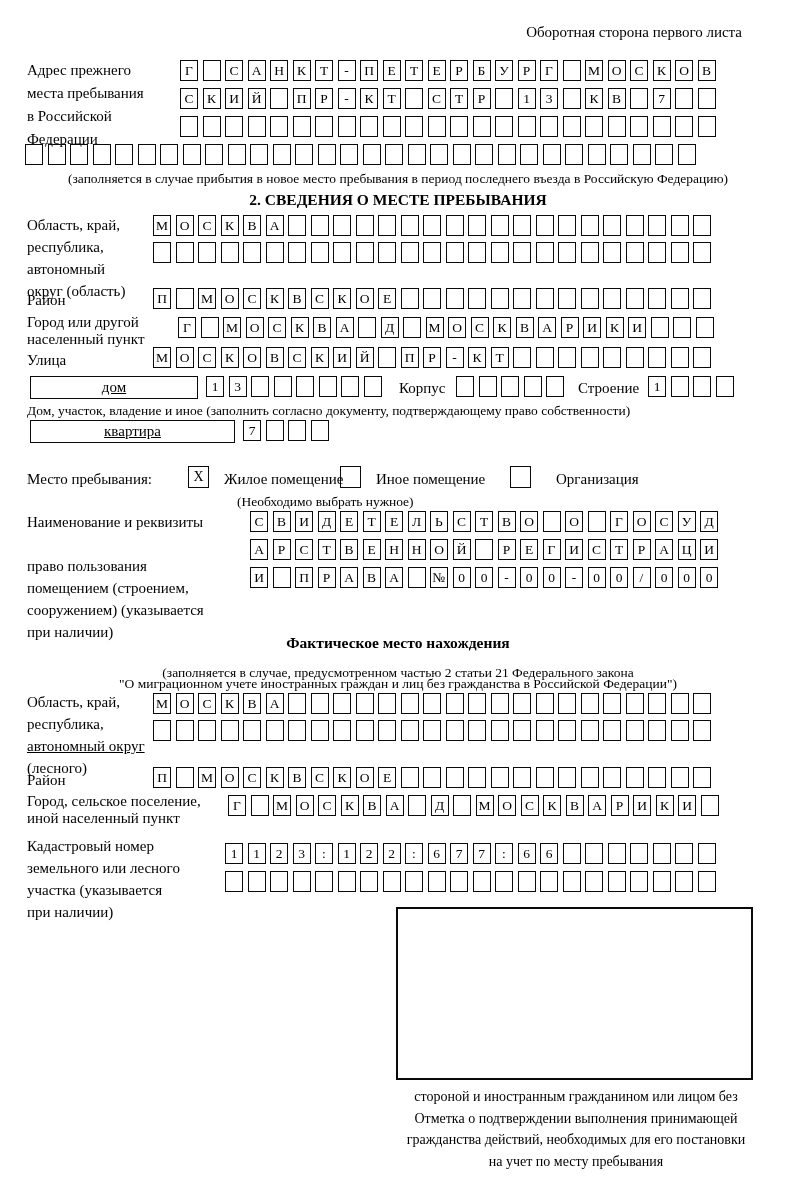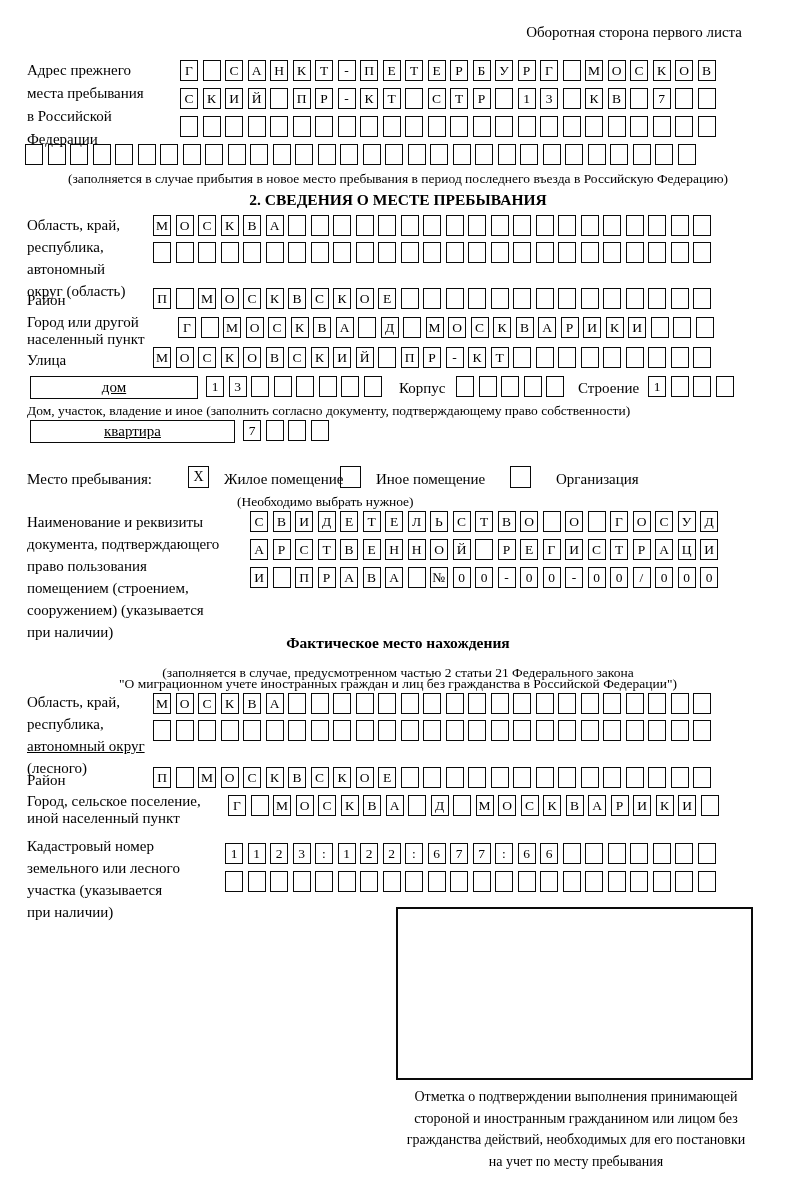--- a/index.html
+++ b/index.html
@@ -73,21 +73,20 @@
   <div class="abs lbl" style="left:27px;top:469px;">Место пребывания:</div>
   <span class="abs ckb" style="left:188px;top:466px;">X</span>
   <div class="abs lbl" style="left:224px;top:469px;">Жилое помещение</div>
   <span class="abs ckb" style="left:340px;top:466px;"></span>
   <div class="abs lbl" style="left:376px;top:469px;">Иное помещение</div>
   <span class="abs ckb" style="left:510px;top:466px;"></span>
   <div class="abs lbl" style="left:556px;top:469px;">Организация</div>
   <div class="abs cap" style="left:237px;top:494px;">(Необходимо выбрать нужное)</div>
 
   <div class="abs lbl" style="left:27px;top:512px;">Наименование и реквизиты</div>
-  <div class="abs lbl" style="left:27px;top:534px;">документа, подтверждающего</div>
   <div class="abs lbl" style="left:27px;top:556px;">право пользования</div>
   <div class="abs lbl" style="left:27px;top:578px;">помещением (строением,</div>
   <div class="abs lbl" style="left:27px;top:600px;">сооружением) (указывается</div>
   <div class="abs lbl" style="left:27px;top:622px;">при наличии)</div>
   <div class="abs boxrow" style="left:250px;top:511px;"><span class="cb">С</span><span class="cb">В</span><span class="cb">И</span><span class="cb">Д</span><span class="cb">Е</span><span class="cb">Т</span><span class="cb">Е</span><span class="cb">Л</span><span class="cb">Ь</span><span class="cb">С</span><span class="cb">Т</span><span class="cb">В</span><span class="cb">О</span><span class="cb"></span><span class="cb">О</span><span class="cb"></span><span class="cb">Г</span><span class="cb">О</span><span class="cb">С</span><span class="cb">У</span><span class="cb">Д</span></div>
   <div class="abs boxrow" style="left:250px;top:539px;"><span class="cb">А</span><span class="cb">Р</span><span class="cb">С</span><span class="cb">Т</span><span class="cb">В</span><span class="cb">Е</span><span class="cb">Н</span><span class="cb">Н</span><span class="cb">О</span><span class="cb">Й</span><span class="cb"></span><span class="cb">Р</span><span class="cb">Е</span><span class="cb">Г</span><span class="cb">И</span><span class="cb">С</span><span class="cb">Т</span><span class="cb">Р</span><span class="cb">А</span><span class="cb">Ц</span><span class="cb">И</span></div>
   <div class="abs boxrow" style="left:250px;top:567px;"><span class="cb">И</span><span class="cb"></span><span class="cb">П</span><span class="cb">Р</span><span class="cb">А</span><span class="cb">В</span><span class="cb">А</span><span class="cb"></span><span class="cb">№</span><span class="cb">0</span><span class="cb">0</span><span class="cb">-</span><span class="cb">0</span><span class="cb">0</span><span class="cb">-</span><span class="cb">0</span><span class="cb">0</span><span class="cb">/</span><span class="cb">0</span><span class="cb">0</span><span class="cb">0</span></div>
 
   <div class="abs title" style="top:634px;">Фактическое место нахождения</div>
   <div class="abs cap centered" style="top:658px;margin-top:7px;">(заполняется в случае, предусмотренном частью 2 статьи 21 Федерального закона</div>
@@ -109,19 +108,19 @@
 
   <div class="abs lbl" style="left:27px;top:836px;">Кадастровый номер</div>
   <div class="abs lbl" style="left:27px;top:858px;">земельного или лесного</div>
   <div class="abs lbl" style="left:27px;top:880px;">участка (указывается</div>
   <div class="abs lbl" style="left:27px;top:902px;">при наличии)</div>
   <div class="abs boxrow" style="left:225px;top:843px;"><span class="cb">1</span><span class="cb">1</span><span class="cb">2</span><span class="cb">3</span><span class="cb">:</span><span class="cb">1</span><span class="cb">2</span><span class="cb">2</span><span class="cb">:</span><span class="cb">6</span><span class="cb">7</span><span class="cb">7</span><span class="cb">:</span><span class="cb">6</span><span class="cb">6</span><span class="cb"></span><span class="cb"></span><span class="cb"></span><span class="cb"></span><span class="cb"></span><span class="cb"></span><span class="cb"></span></div>
   <div class="abs boxrow" style="left:225px;top:871px;"><span class="cb"></span><span class="cb"></span><span class="cb"></span><span class="cb"></span><span class="cb"></span><span class="cb"></span><span class="cb"></span><span class="cb"></span><span class="cb"></span><span class="cb"></span><span class="cb"></span><span class="cb"></span><span class="cb"></span><span class="cb"></span><span class="cb"></span><span class="cb"></span><span class="cb"></span><span class="cb"></span><span class="cb"></span><span class="cb"></span><span class="cb"></span><span class="cb"></span></div>
 
   <div class="abs stamp" style="left:396px;top:907px;width:357px;height:173px;"></div>
   <div class="abs" style="left:386px;top:1086px;width:380px;text-align:center;font-size:14px;line-height:21.5px;">
+    <div>стороной и иностранным гражданином или лицом без</div>
     <div>Отметка о подтверждении выполнения принимающей</div>
-    <div>стороной и иностранным гражданином или лицом без</div>
     <div>гражданства действий, необходимых для его постановки</div>
     <div>на учет по месту пребывания</div>
   </div>
 
 </div>
 
 </body></html>

